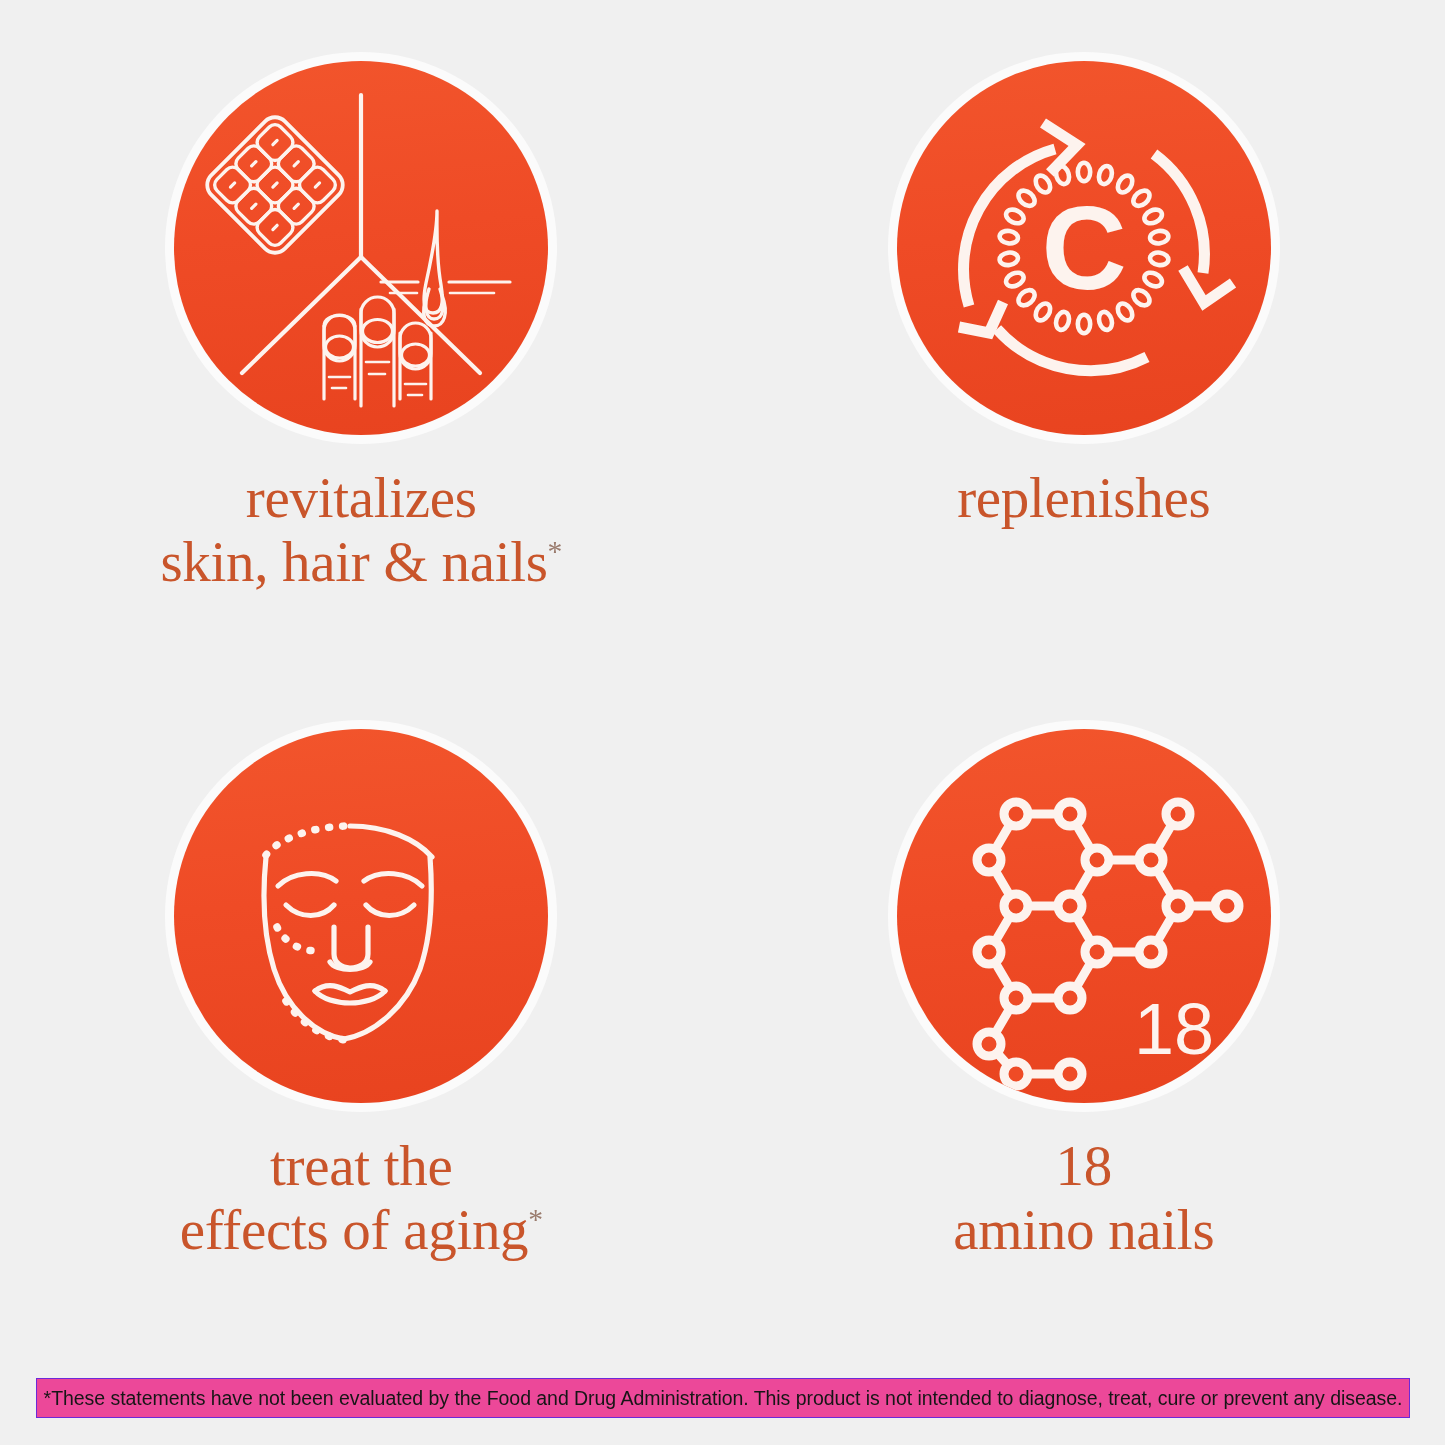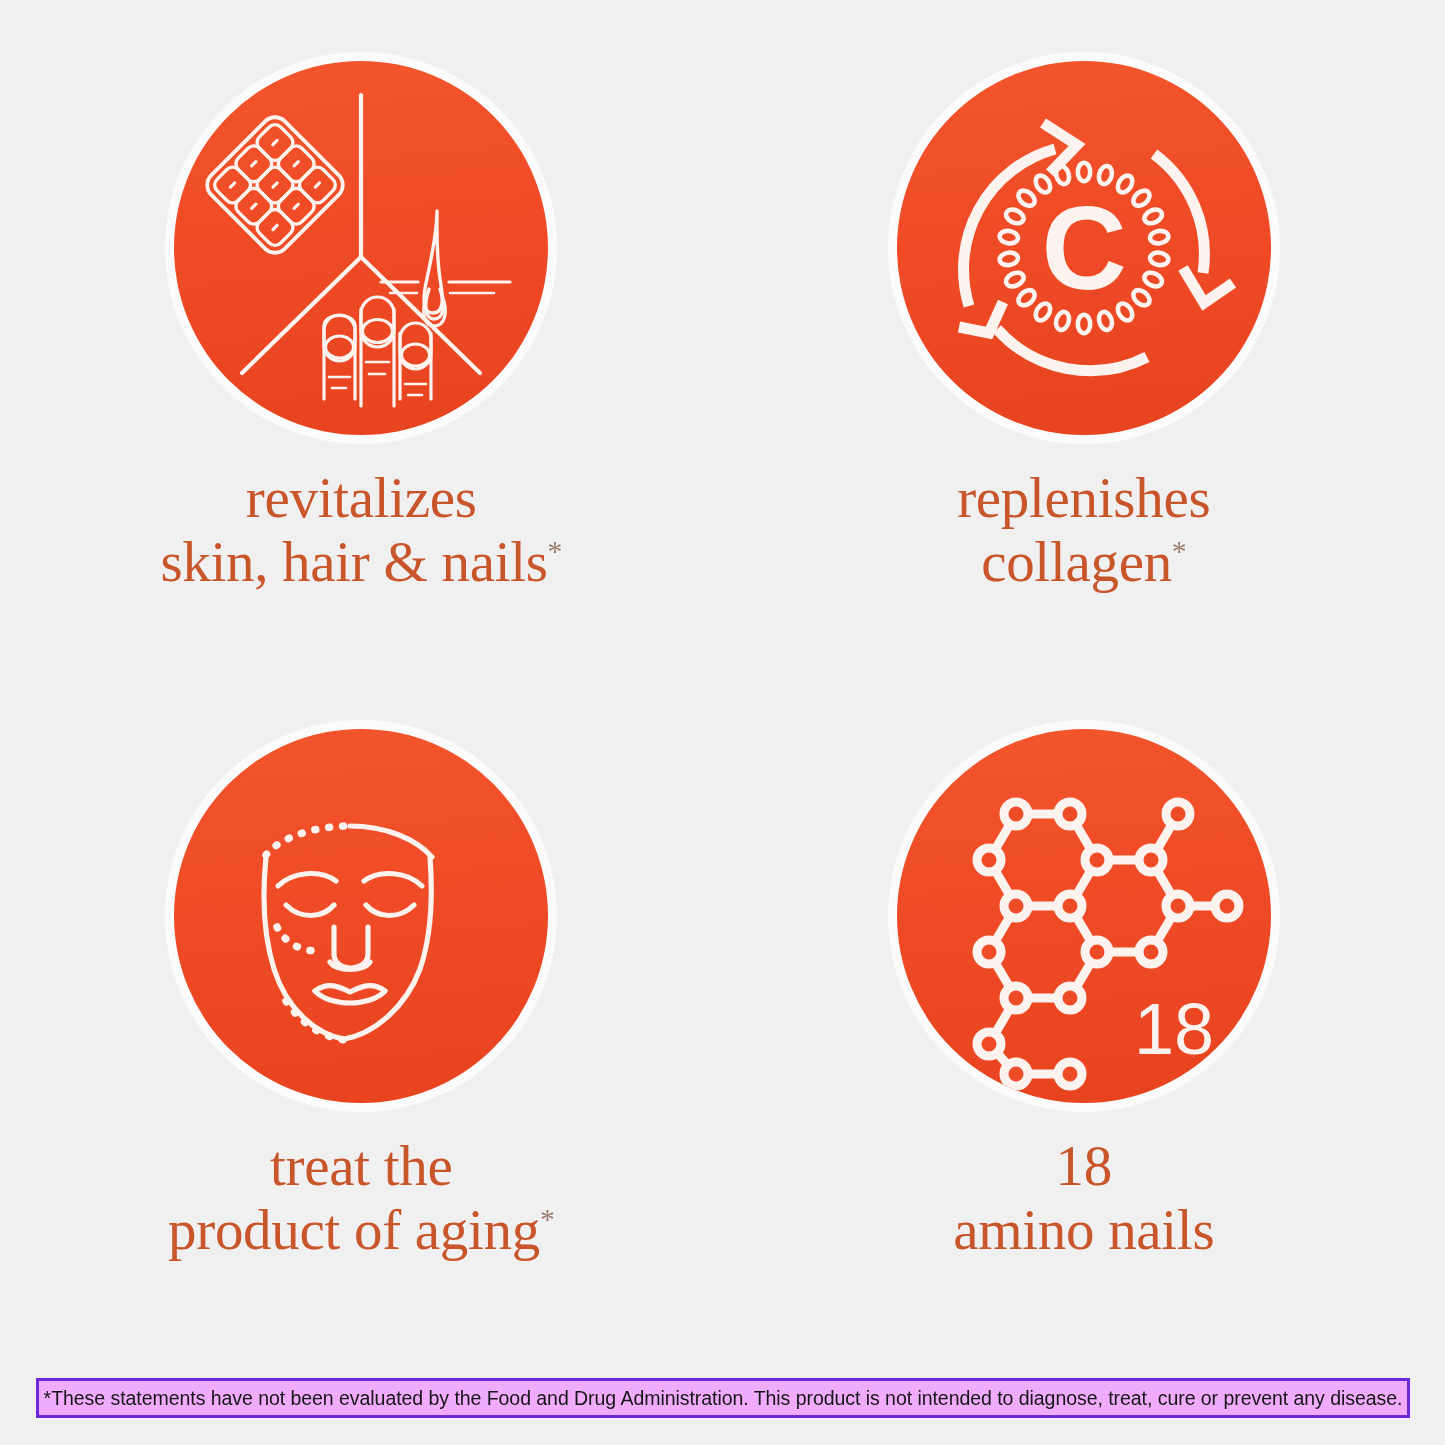--- a/index.html
+++ b/index.html
@@ -97,22 +97,22 @@
     color: #9a7b6d;
   }
 
   
   .disclaimer {
     position: absolute;
     left: 36px;
     top: 1378px;
     width: 1374px;
     height: 40px;
-    background: #f0abfc;
-    border: 3px solid #6d28d9;
+    background: #ec4899;
+    border: 1px solid #6d28d9;
     display: flex;
     align-items: center;
     justify-content: center;
   }
   .disclaimer-text {
     font-size: 19.5px;
     color: #161616;
     white-space: nowrap;
     letter-spacing: -0.05px;
   }
@@ -299,21 +299,20 @@
                   </g>
               </g>
             </g>
 
             <text x="187" y="187" text-anchor="middle" dominant-baseline="central" fill="#fdf3ee" font-family="Liberation Sans, sans-serif" font-size="118" font-weight="bold">C</text>
           </svg>
         </div>
       </div>
       <div class="caption">
         <span class="ln">replenishes</span>
-        <span class="ln"><span>collagen</span><sup class="ast">*</sup></span>
       </div>
     </div>
 
     <div class="cell r2">
       <div class="disc-wrap">
         <div class="disc-halo"></div>
         <div class="disc">
           <svg viewBox="0 0 374 374">
             <g fill="none" stroke="#fdf3ee" stroke-width="5.2" stroke-linecap="round" stroke-linejoin="round">
 
@@ -341,21 +340,21 @@
 
               <path d="M103 198 C 110 212, 124 222, 144 222"></path>
 
               <path d="M112 272 C 128 296, 150 309, 172 311"></path>
             </g>
           </svg>
         </div>
       </div>
       <div class="caption">
         <span class="ln">treat the</span>
-        <span class="ln"><span>product of aging</span><sup class="ast">*</sup></span>
+        <span class="ln"><span>effects of aging</span><sup class="ast">*</sup></span>
       </div>
     </div>
 
     <div class="cell r2">
       <div class="disc-wrap">
         <div class="disc-halo"></div>
         <div class="disc">
           <svg viewBox="0 0 374 374">
 
             <g fill="none" stroke="#fdf3ee" stroke-width="9" stroke-linecap="round">

